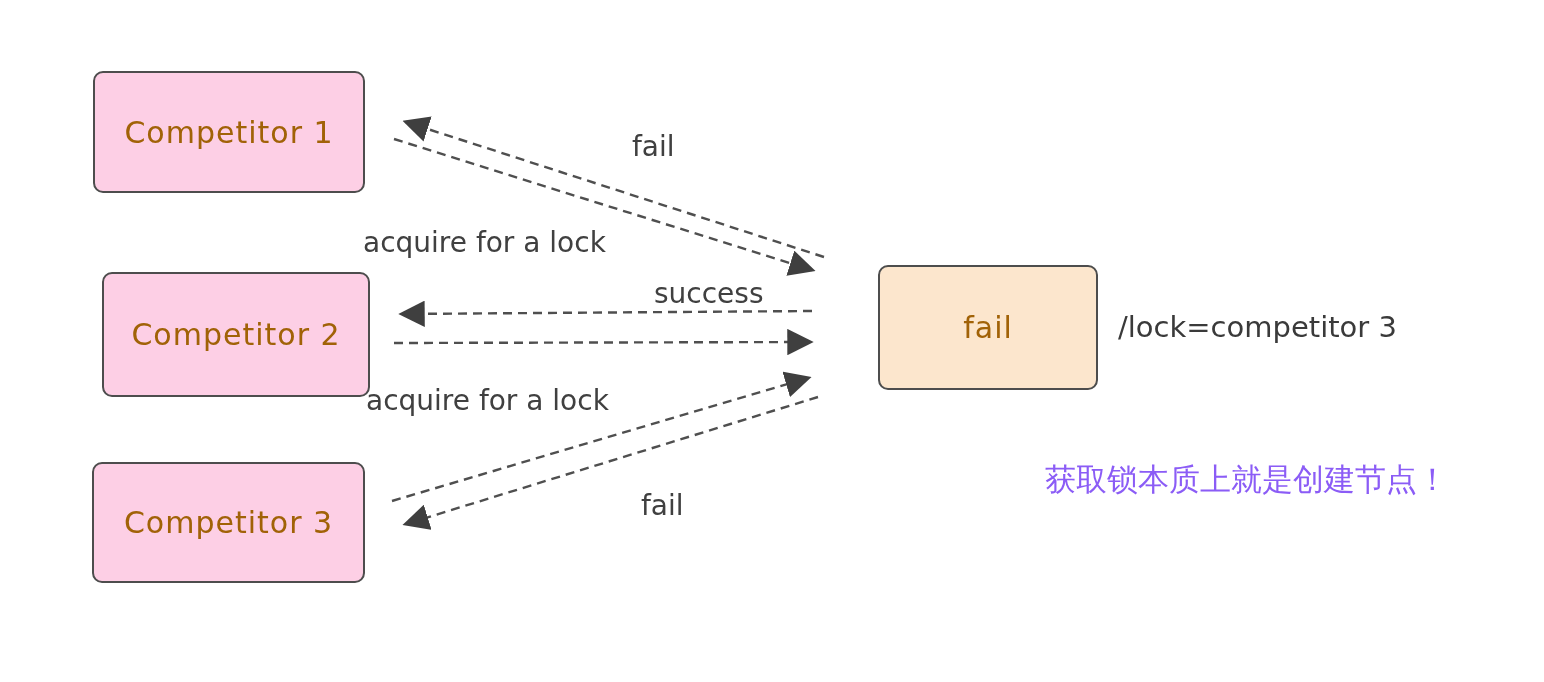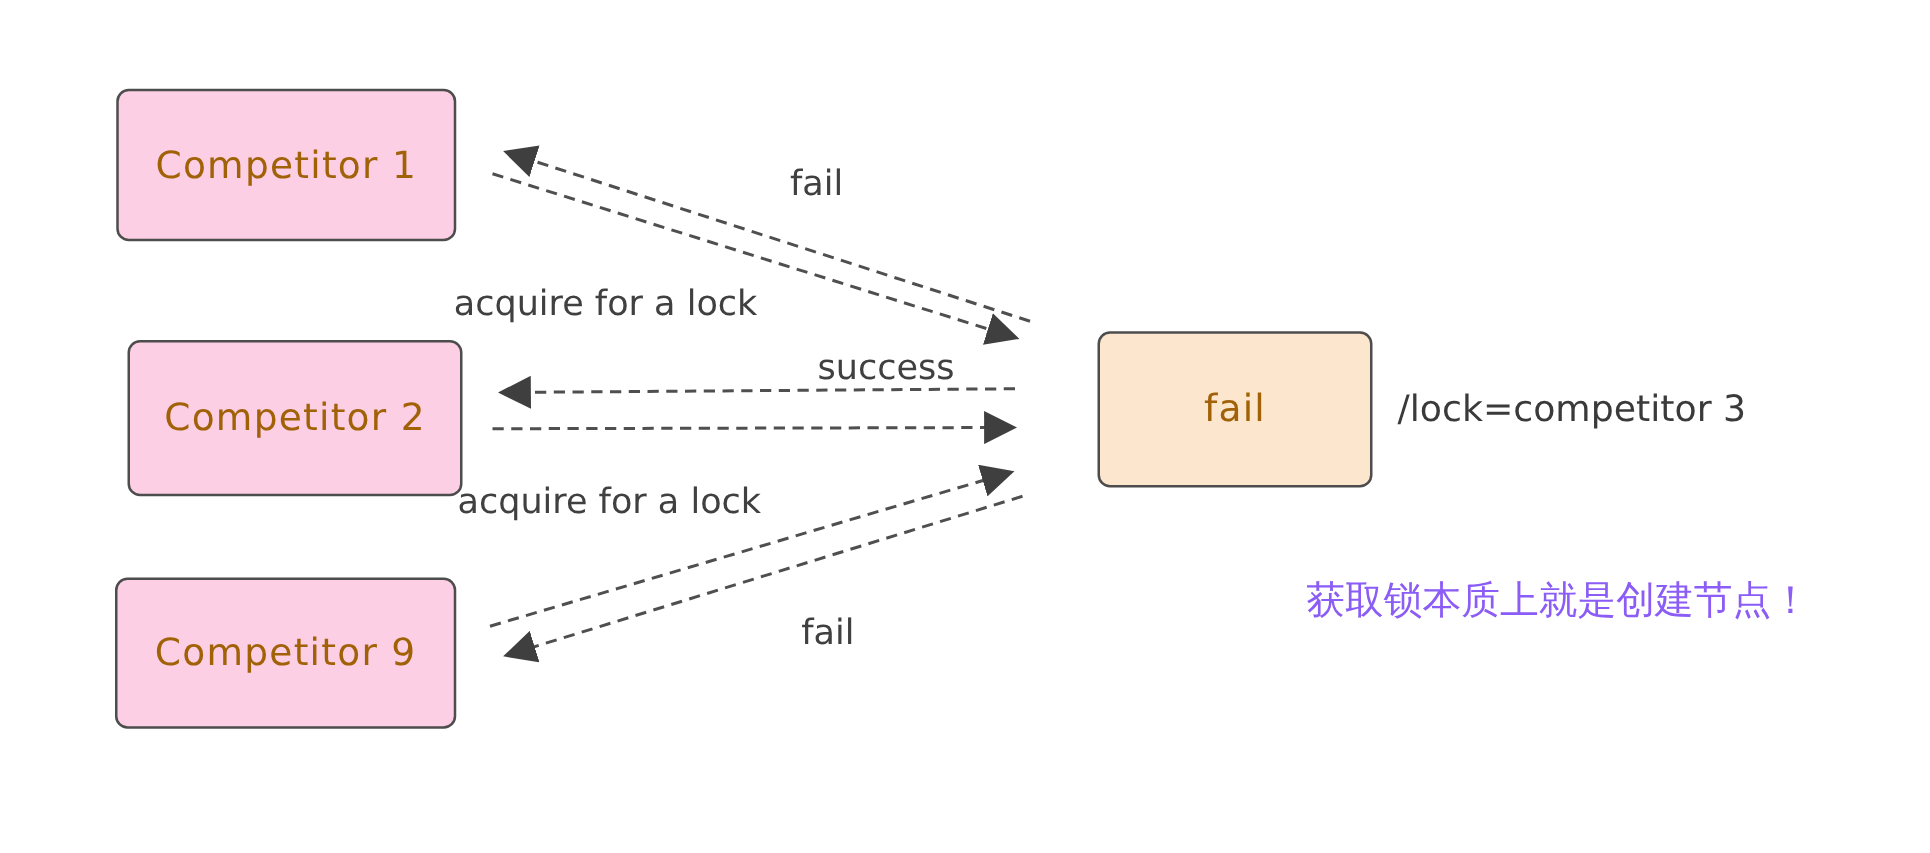--- a/index.html
+++ b/index.html
@@ -99,21 +99,21 @@
     <path class="dashed" d="M818 397 L406 524" marker-end="url(#ah)"></path>
   </svg>
 
   <div id="node-c1" class="node competitor">
     <span>Competitor 1</span>
   </div>
   <div id="node-c2" class="node competitor">
     <span>Competitor 2</span>
   </div>
   <div id="node-c3" class="node competitor">
-    <span>Competitor 9</span>
+    <span>Competitor 3</span>
   </div>
   <div id="node-etcd" class="node etcd">
     <span>fail</span>
   </div>
 
   <div id="label-fail-top" class="edge-label">fail</div>
   <div id="label-acquire-top" class="edge-label">acquire for a lock</div>
   <div id="label-success" class="edge-label">success</div>
   <div id="label-acquire-bottom" class="edge-label">acquire for a lock</div>
   <div id="label-fail-bottom" class="edge-label">fail</div>

